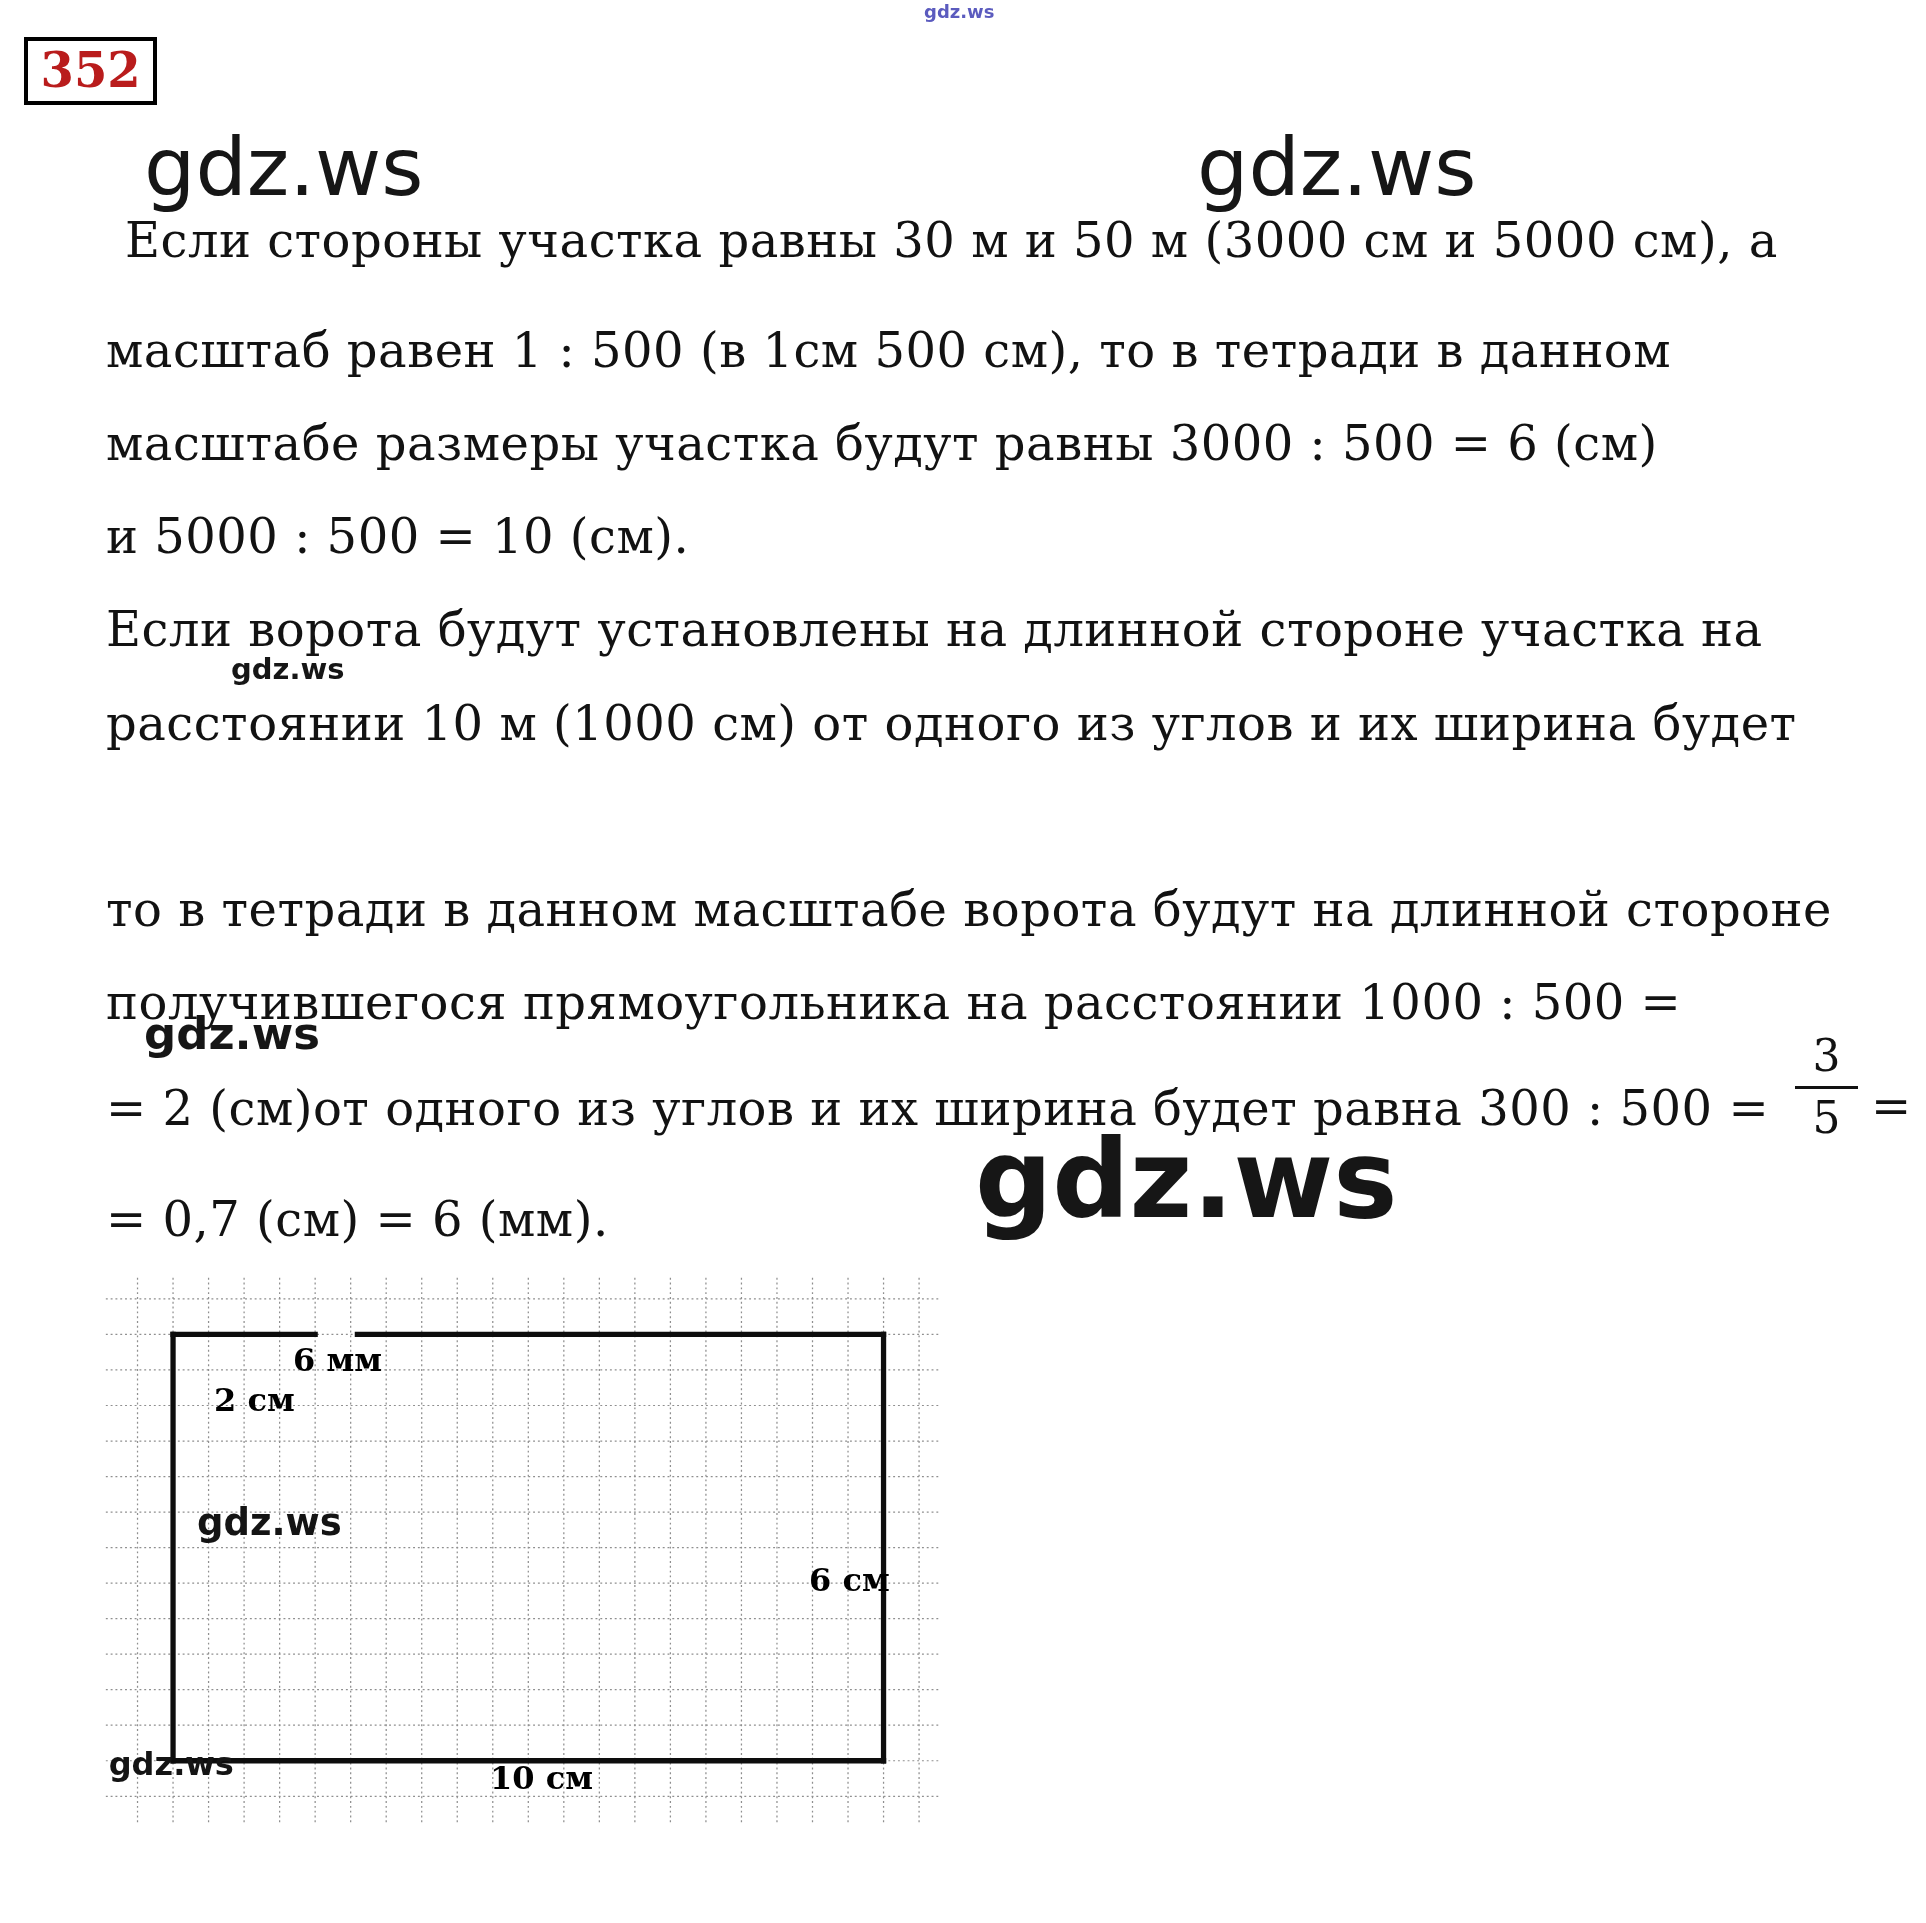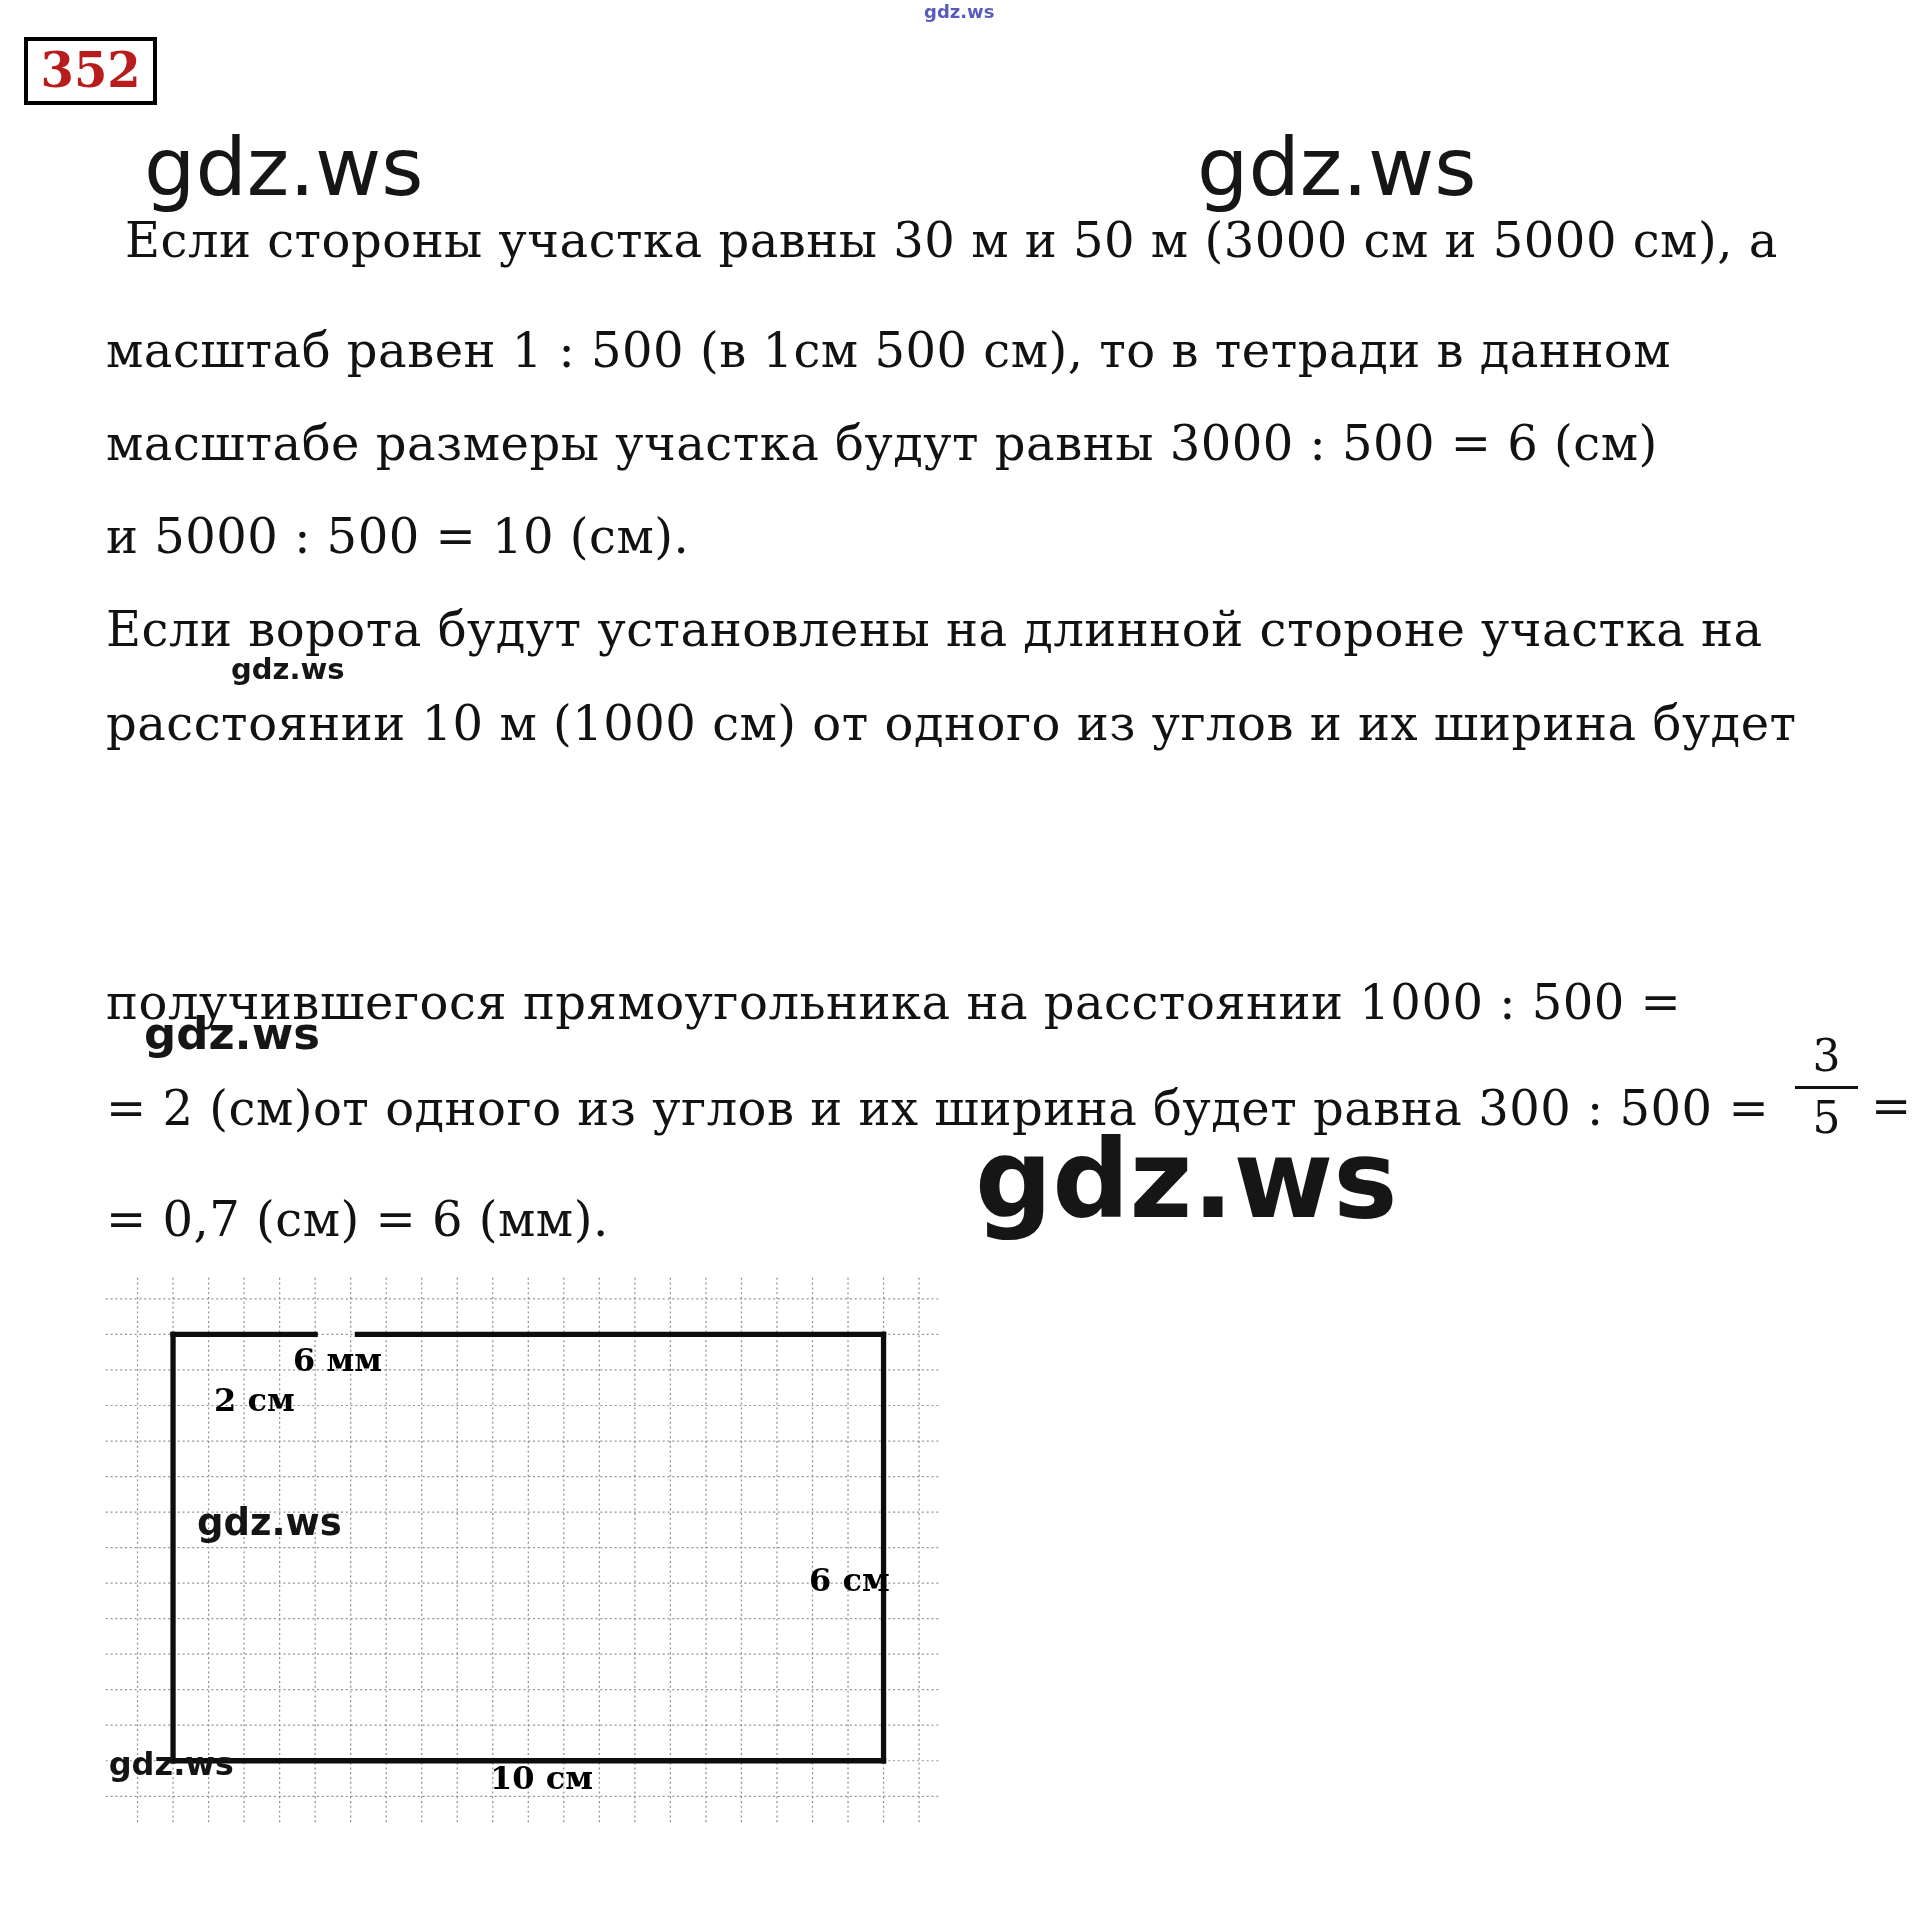--- a/index.html
+++ b/index.html
@@ -117,20 +117,21 @@
   <div class="wm wm-small">gdz.ws</div>
   <div class="wm wm-medium">gdz.ws</div>
   <div class="wm wm-huge">gdz.ws</div>
 
   <div class="tline l1">Если стороны участка равны 30 м и 50 м (3000 см и 5000 см), а</div>
   <div class="tline l2">масштаб равен 1 : 500 (в 1см 500 см), то в тетради в данном</div>
   <div class="tline l3">масштабе размеры участка будут равны 3000 : 500 = 6 (см)</div>
   <div class="tline l4">и 5000 : 500 = 10 (см).</div>
   <div class="tline l5">Если ворота будут установлены на длинной стороне участка на</div>
   <div class="tline l6">расстоянии 10 м (1000 см) от одного из углов и их ширина будет</div>
+  <div class="tline l8">то в тетради в данном масштабе ворота будут на длинной стороне</div>
   <div class="tline l9">получившегося прямоугольника на расстоянии 1000 : 500 =</div>
   <div class="tline l10">= 2 (см)от одного из углов и их ширина будет равна 300 : 500 =</div>
   <div class="tline l11">= 0,7 (см) = 6 (мм).</div>
 
   <div class="fraction">
     <div class="num">3</div>
     <div class="den">5</div>
   </div>
   <div class="after-frac">=</div>
 

